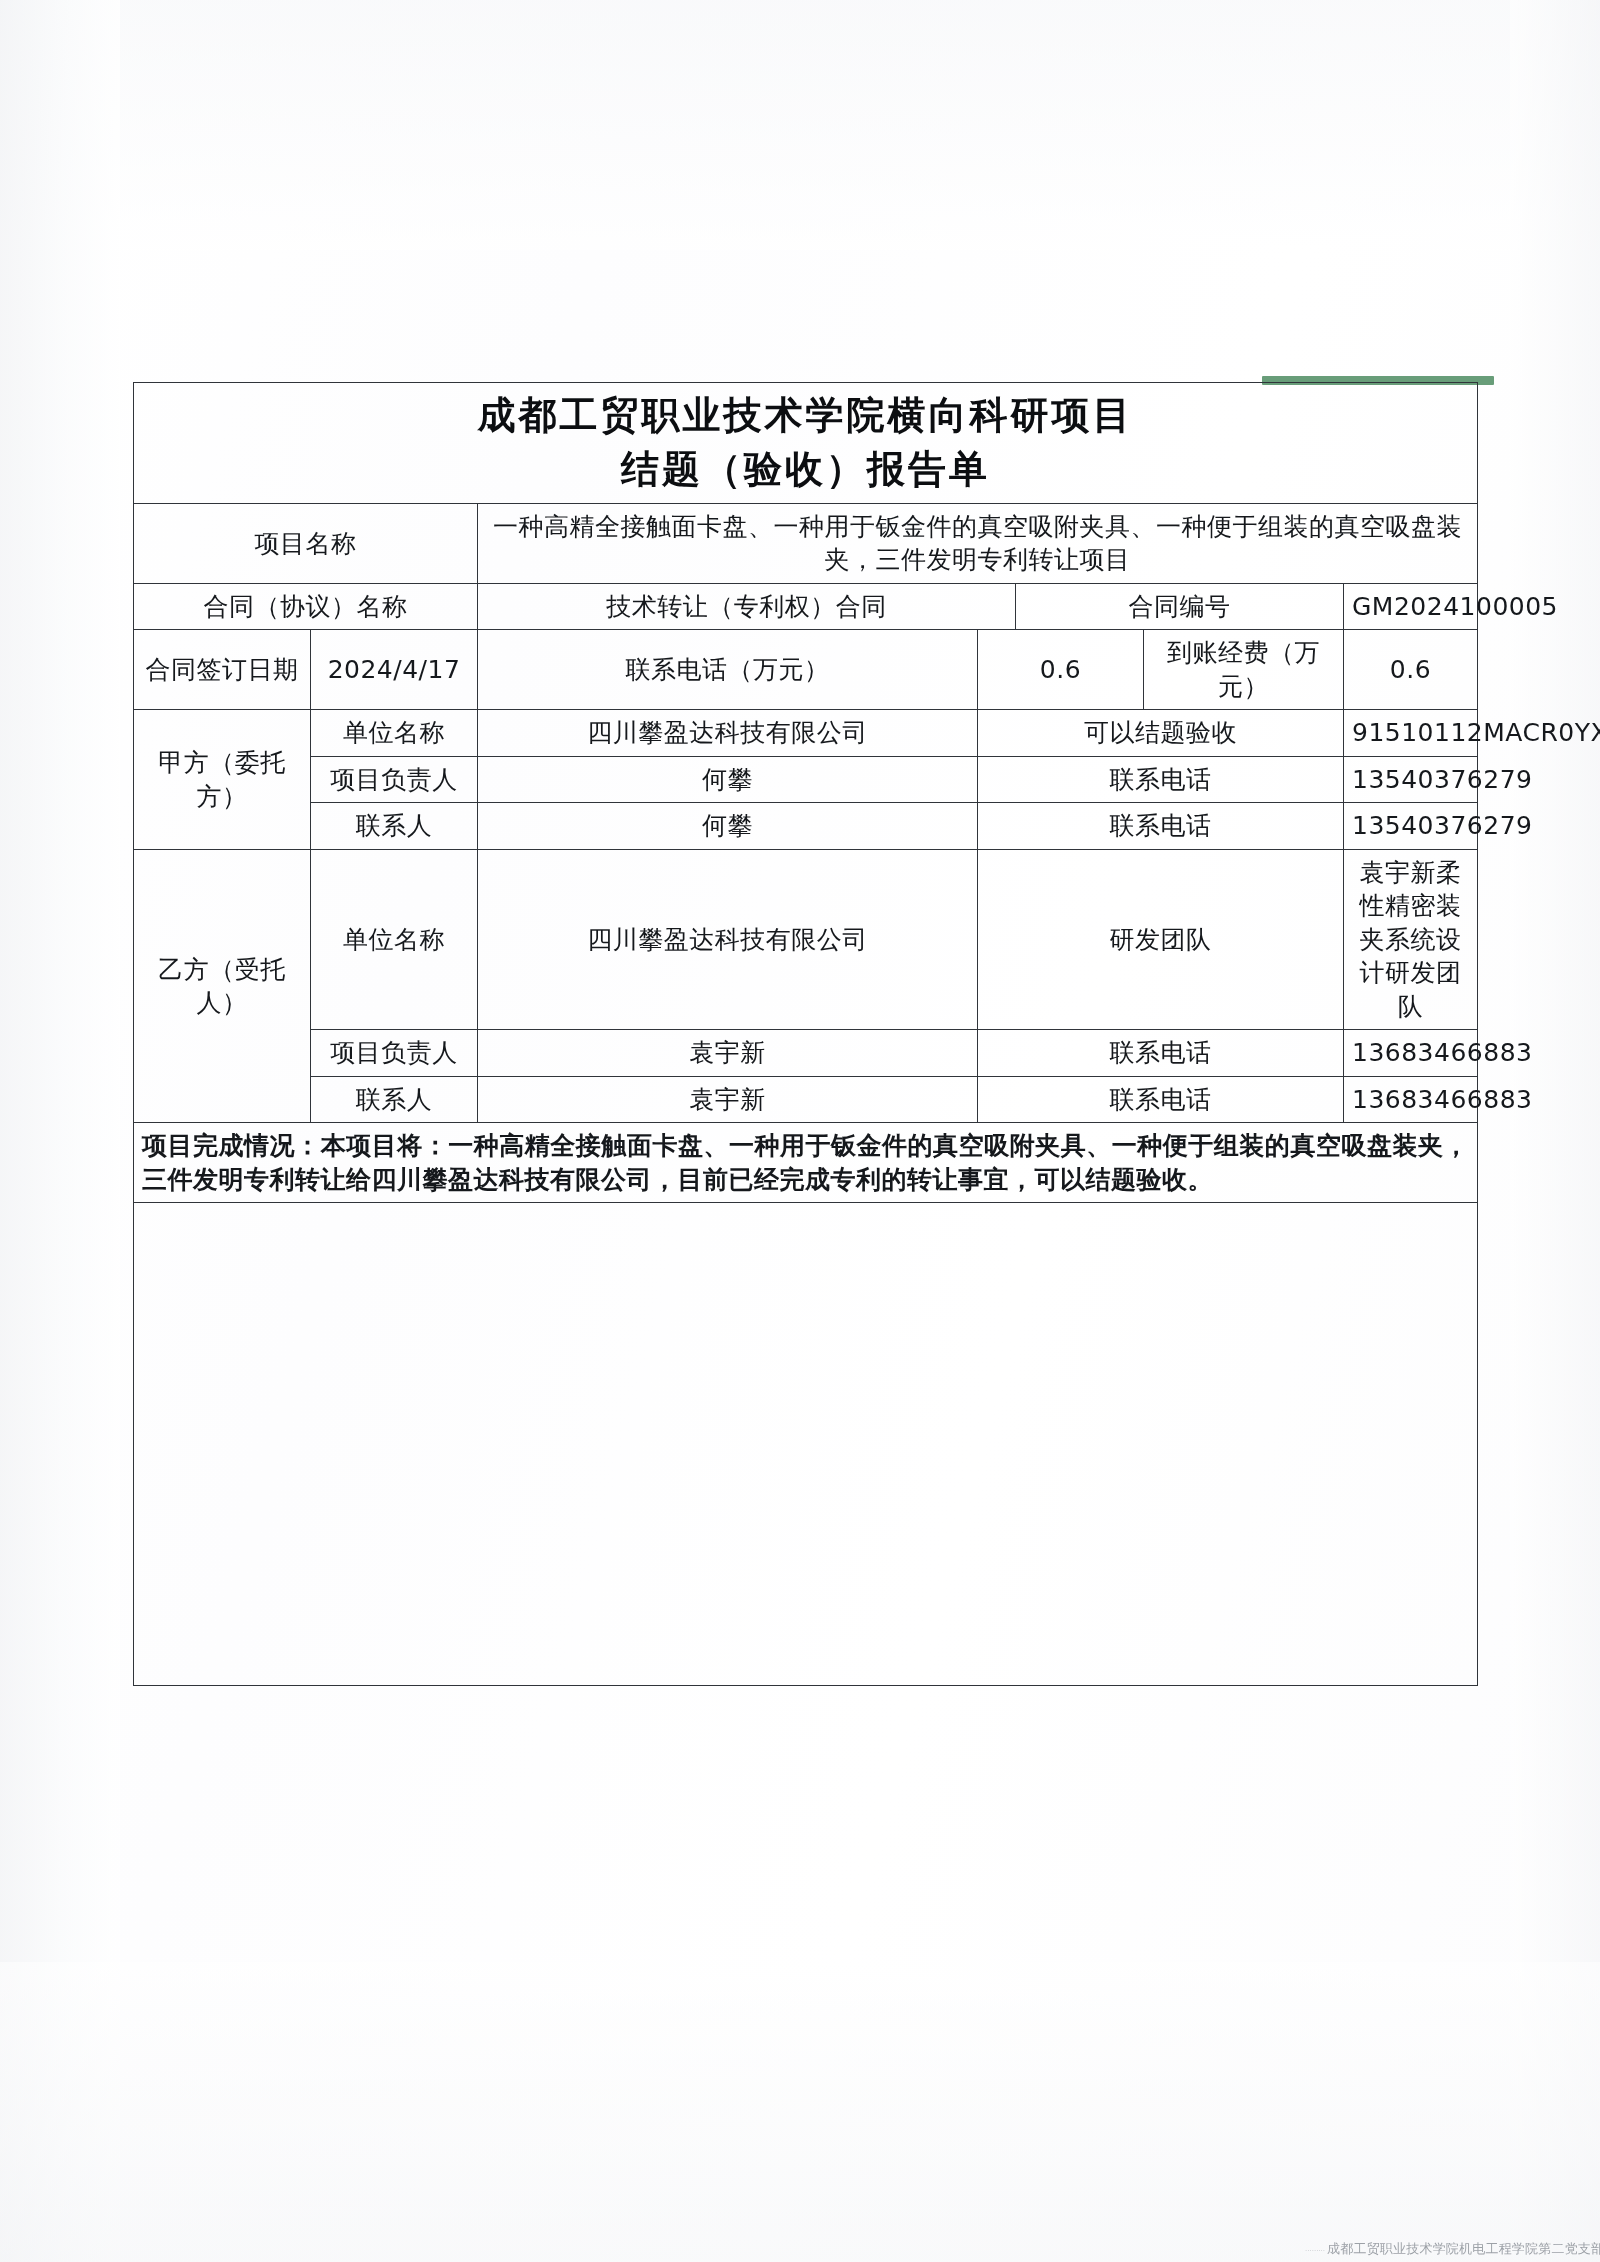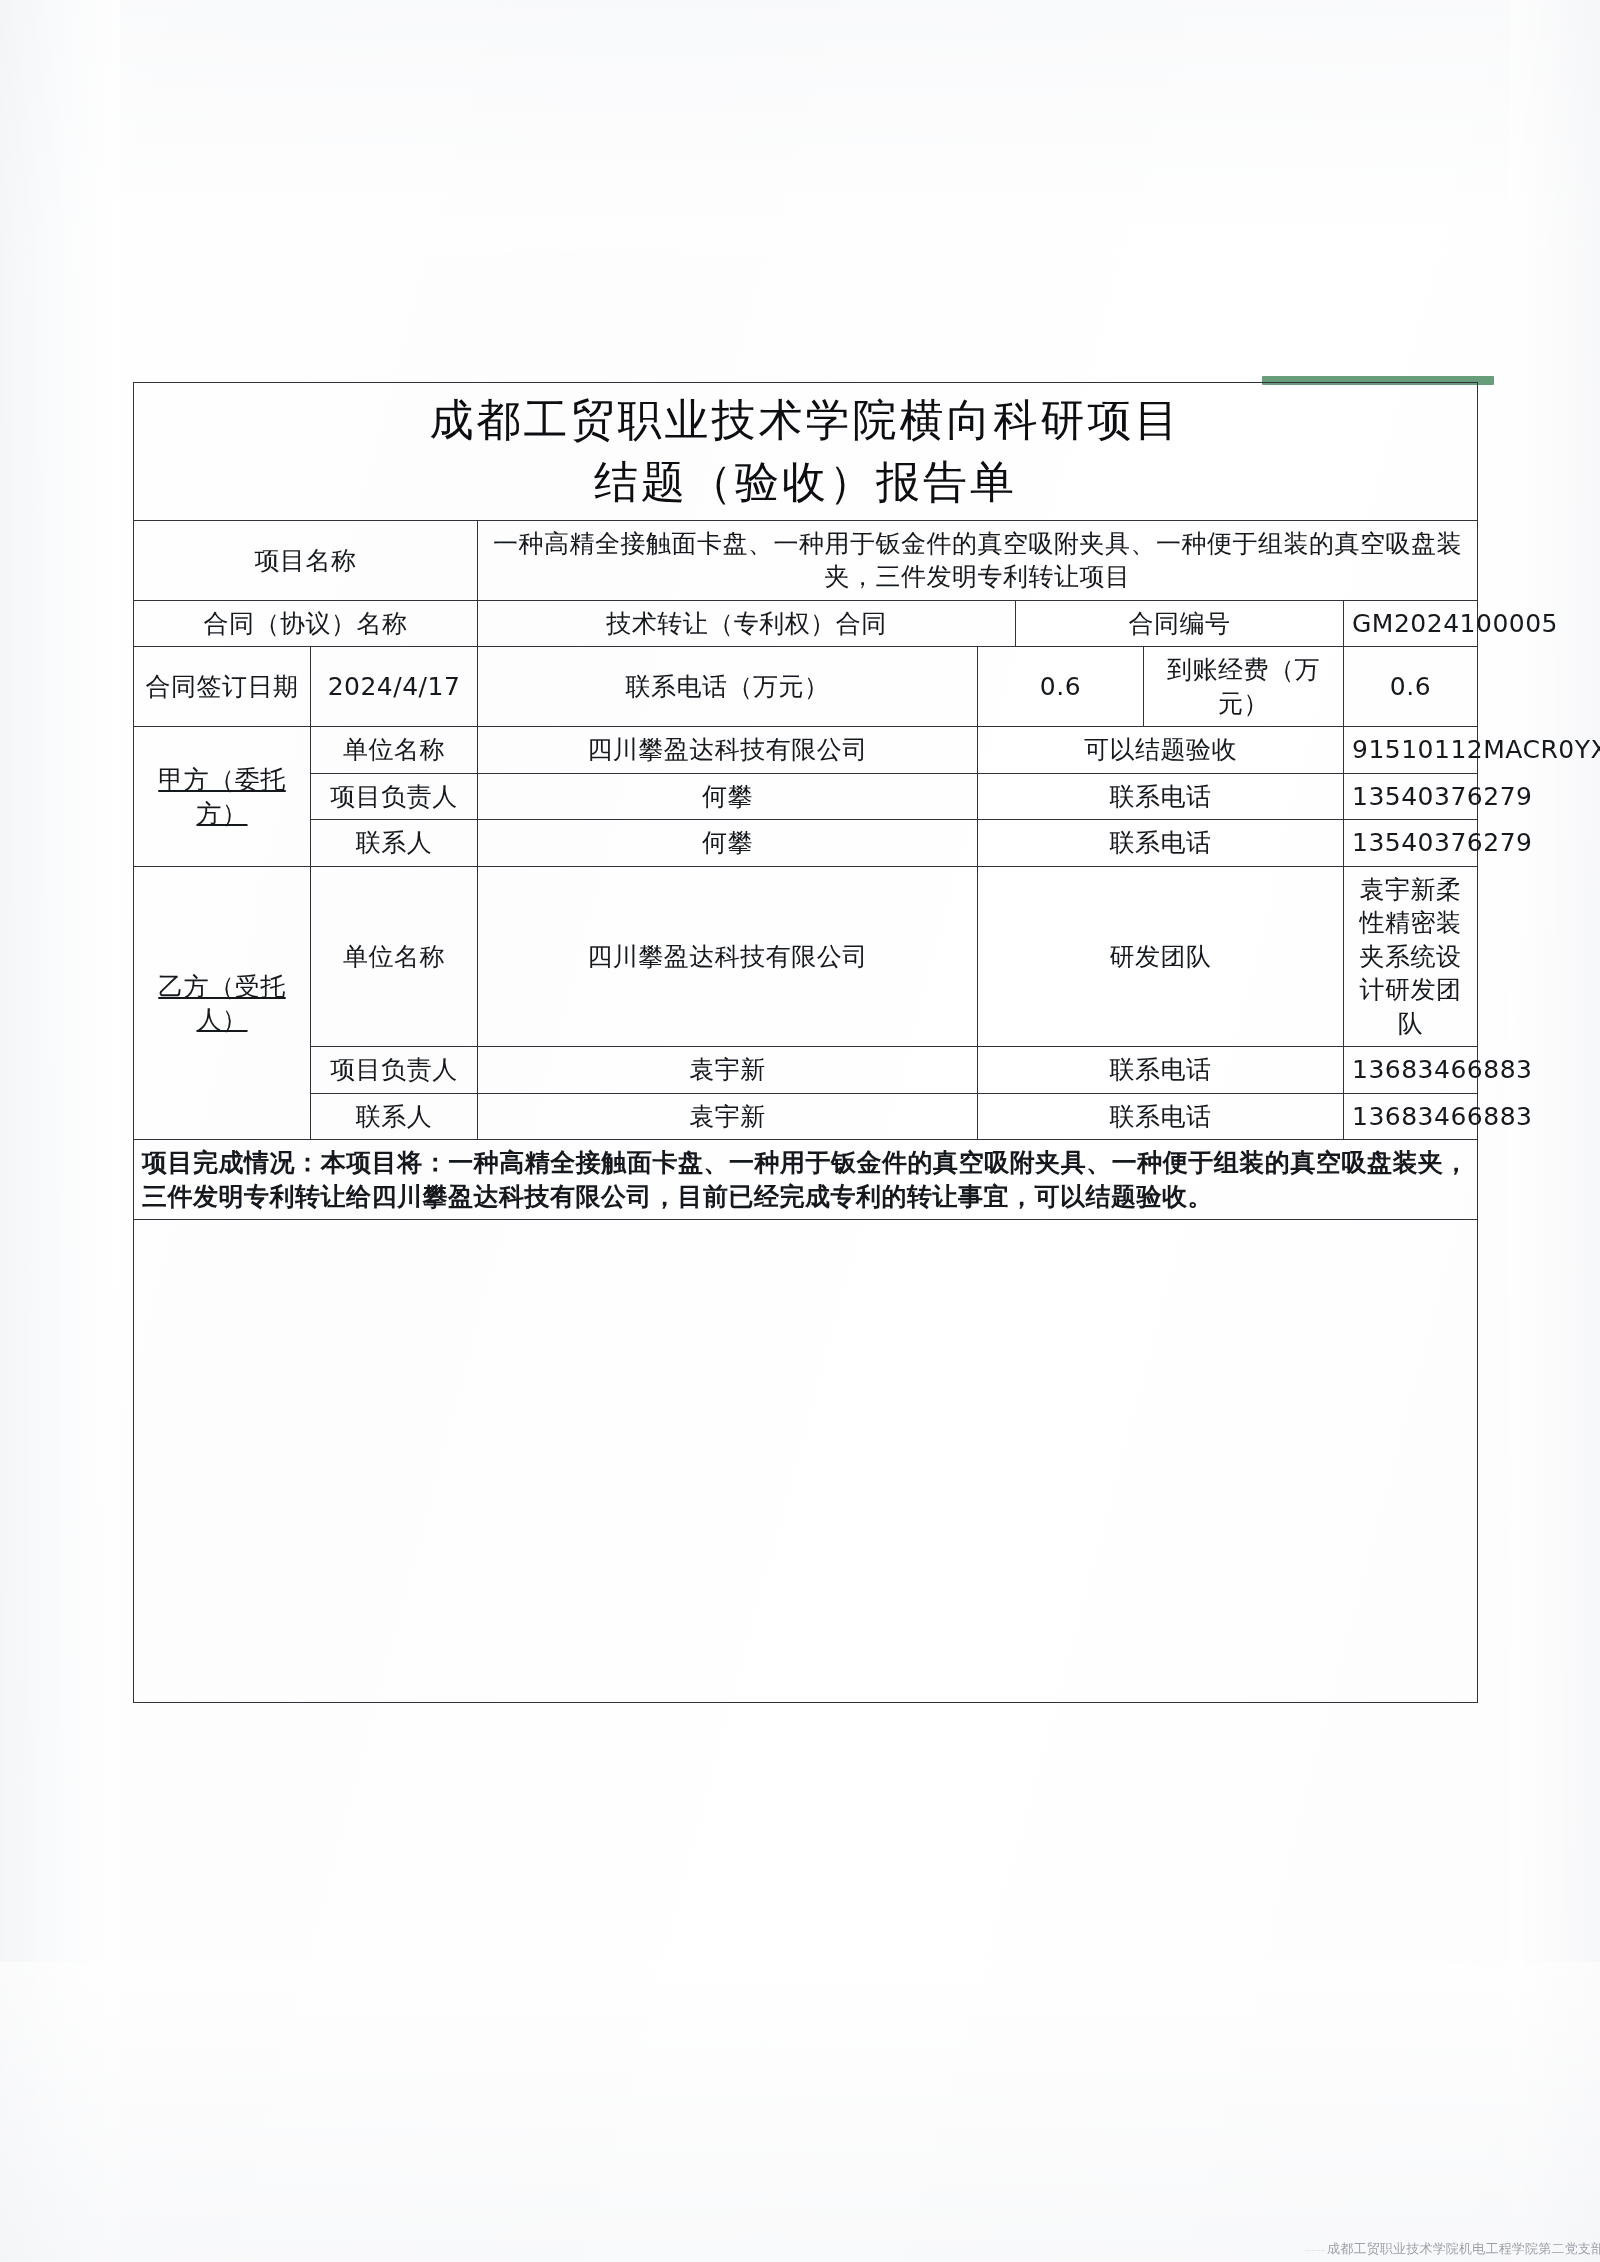--- a/index.html
+++ b/index.html
@@ -91,22 +91,22 @@
     color: #15181c;
     letter-spacing: .5px;
   }
 
   
   td.title-cell {
     padding: 28px 10px 26px 10px;
     border-bottom: 1.6px solid #30343a;
   }
   .doc-title-1, .doc-title-2 {
-    font-weight: 400;
-    font-size: 44px;
+    font-weight: 700;
+    font-size: 38px;
     letter-spacing: 3px;
     color: #0c0e11;
     line-height: 1.42;
     white-space: nowrap;
   }
 
   .lbl { font-size: 25px; letter-spacing: 2px; }
   .lbl-2line { line-height: 1.3; }
   .val { font-size: 25px; letter-spacing: .6px; }
   .val-num {
@@ -116,21 +116,20 @@
   }
   .val-mono {
     font-family: "DejaVu Serif", "Liberation Serif", serif;
     font-size: 26px;
     letter-spacing: 1.2px;
   }
   .party-label {
     font-size: 27px;
     letter-spacing: 2px;
     line-height: 1.55;
-    text-decoration: underline;
   }
   .proj-name {
     font-size: 25px;
     line-height: 1.5;
     letter-spacing: .4px;
     text-align: center;
   }
   .team-val {
     font-size: 25px;
     line-height: 1.38;

